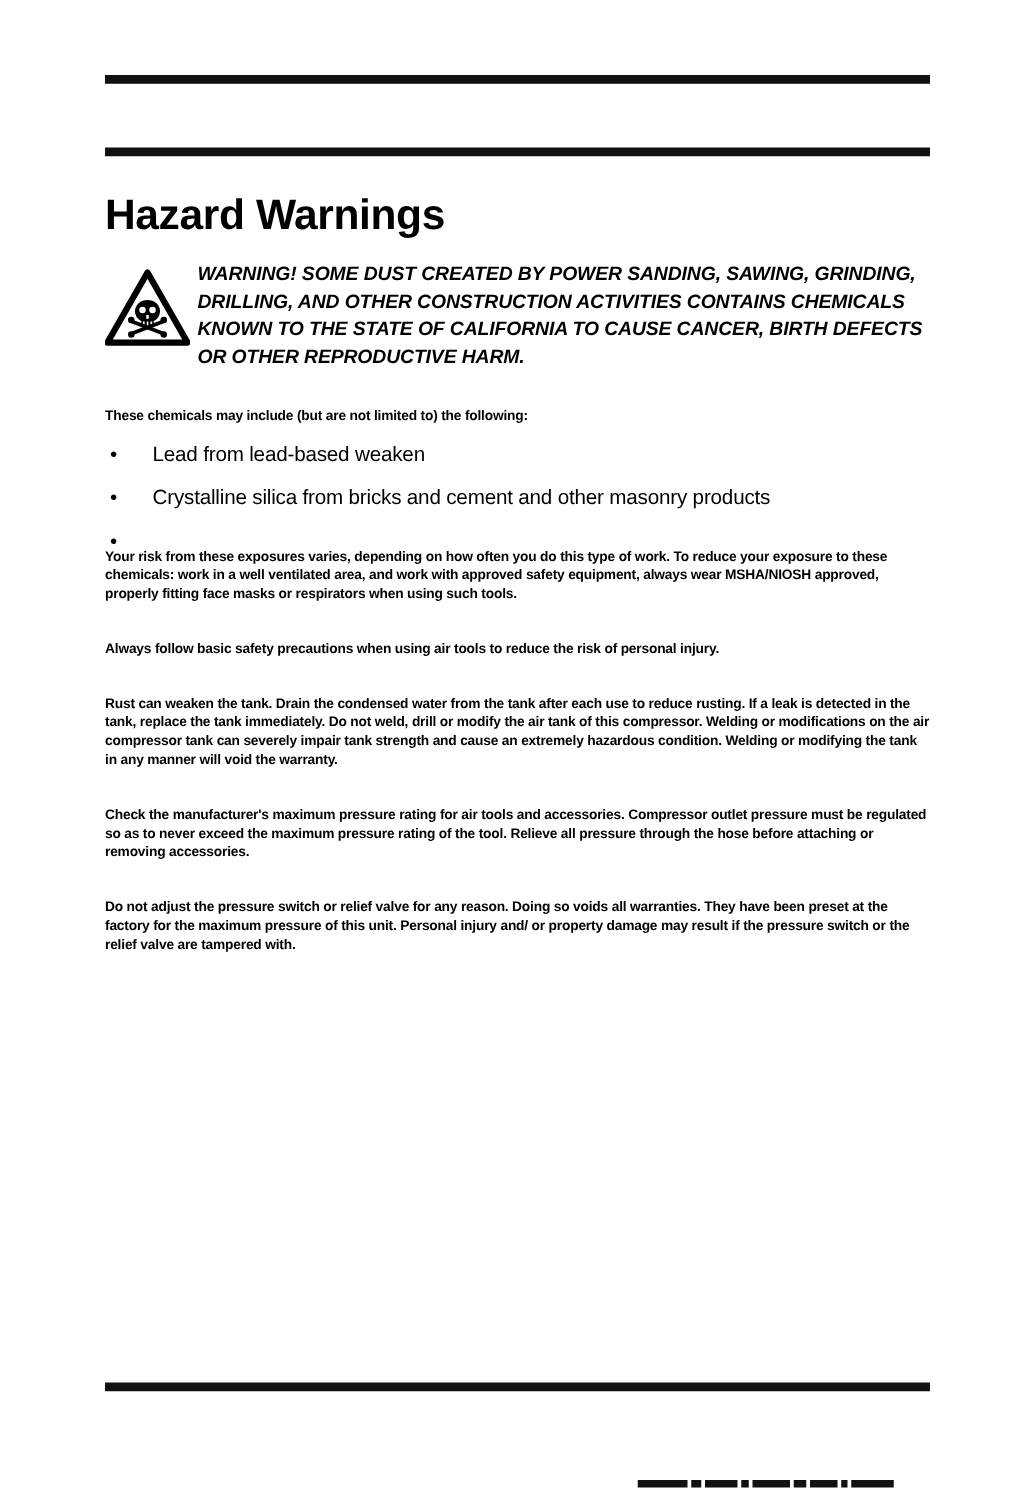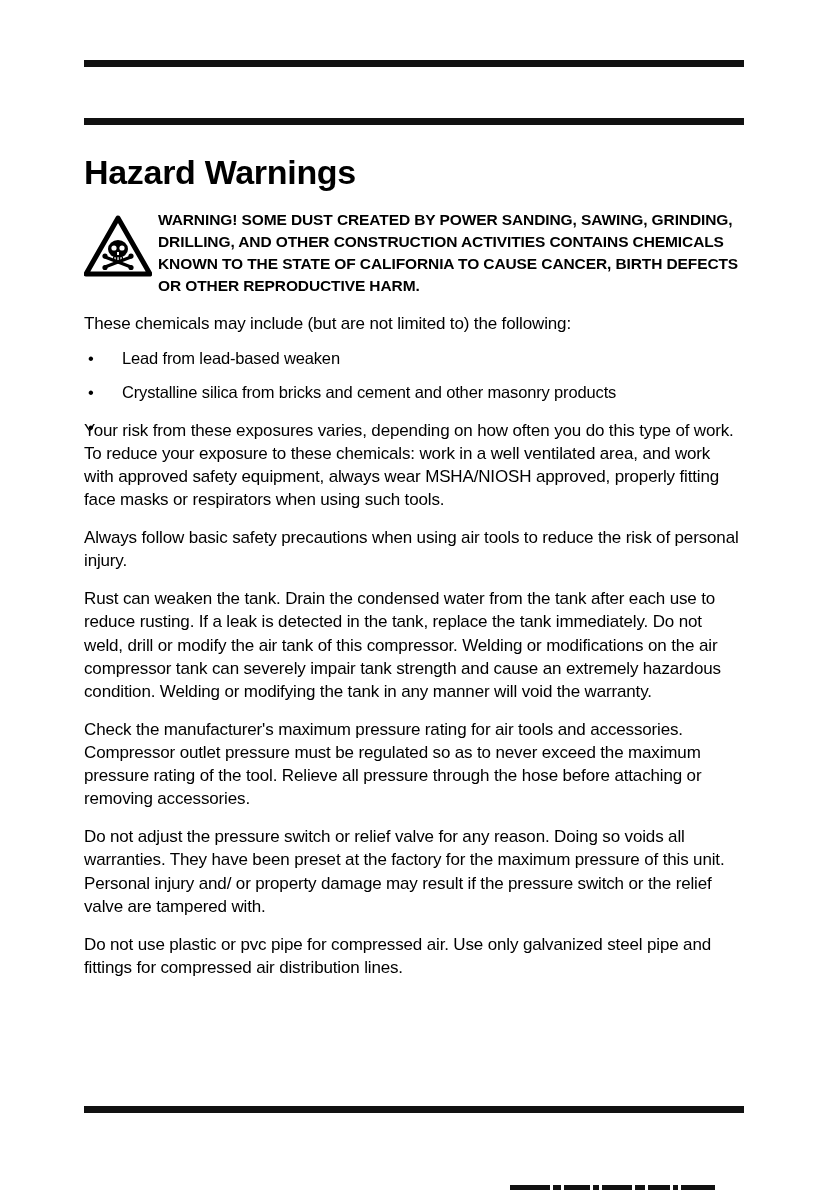--- a/index.html
+++ b/index.html
@@ -68,30 +68,32 @@
     align-items: flex-start;
     margin-top: 18px;
   }
   .hazard-icon {
     width: 74px;
     flex: 0 0 74px;
     padding-top: 6px;
   }
   .warning-text {
     flex: 1;
+    font-style: italic;
     font-weight: bold;
     font-size: 15.5px;
     line-height: 1.42;
     letter-spacing: -0.1px;
   }
   p.body-text {
-    font-size: 17px;
+    font-size: 11px;
     line-height: 1.36;
-    margin: 15px 0 0 0;
+    margin: 29px 0 0 0;
     letter-spacing: -0.15px;
+    font-weight: bold;
   }
   ul.bullet-list {
     list-style: none;
     margin: 12px 0 0 0;
     padding: 0;
   }
   ul.bullet-list li {
     font-size: 16.5px;
     line-height: 1.36;
     margin: 0 0 12px 0;
@@ -175,21 +177,20 @@
       </li>
     </ul>
 
     <p class="body-text">Your risk from these exposures varies, depending on how often you do this type of work. To reduce your exposure to these chemicals: work in a well ventilated area, and work with approved safety equipment, always wear MSHA/NIOSH approved, properly fitting face masks or respirators when using such tools.</p>
     <p class="body-text">Always follow basic safety precautions when using air tools to reduce the risk of personal injury.</p>
 
 
     <p class="body-text">Rust can weaken the tank. Drain the condensed water from the tank after each use to reduce rusting. If a leak is detected in the tank, replace the tank immediately. Do not weld, drill or modify the air tank of this compressor. Welding or modifications on the air compressor tank can severely impair tank strength and cause an extremely hazardous condition. Welding or modifying the tank in any manner will void the warranty.</p>
     <p class="body-text">Check the manufacturer's maximum pressure rating for air tools and accessories. Compressor outlet pressure must be regulated so as to never exceed the maximum pressure rating of the tool. Relieve all pressure through the hose before attaching or removing accessories.</p>
     <p class="body-text">Do not adjust the pressure switch or relief valve for any reason. Doing so voids all warranties. They have been preset at the factory for the maximum pressure of this unit. Personal injury and/ or property damage may result if the pressure switch or the relief valve are tampered with.</p>
-    <p class="body-text">Do not use plastic or pvc pipe for compressed air. Use only galvanized steel pipe and fittings for compressed air distribution lines.</p>
 
   </div>
 
   <div class="rule-bottom"></div>
 
   <div class="footer-marks">
     <span style="width:40px;"></span><span style="width:8px;"></span><span style="width:26px;"></span><span style="width:6px;"></span><span style="width:30px;"></span><span style="width:10px;"></span><span style="width:22px;"></span><span style="width:5px;"></span><span style="width:34px;"></span>
   </div>
 
 </div>

